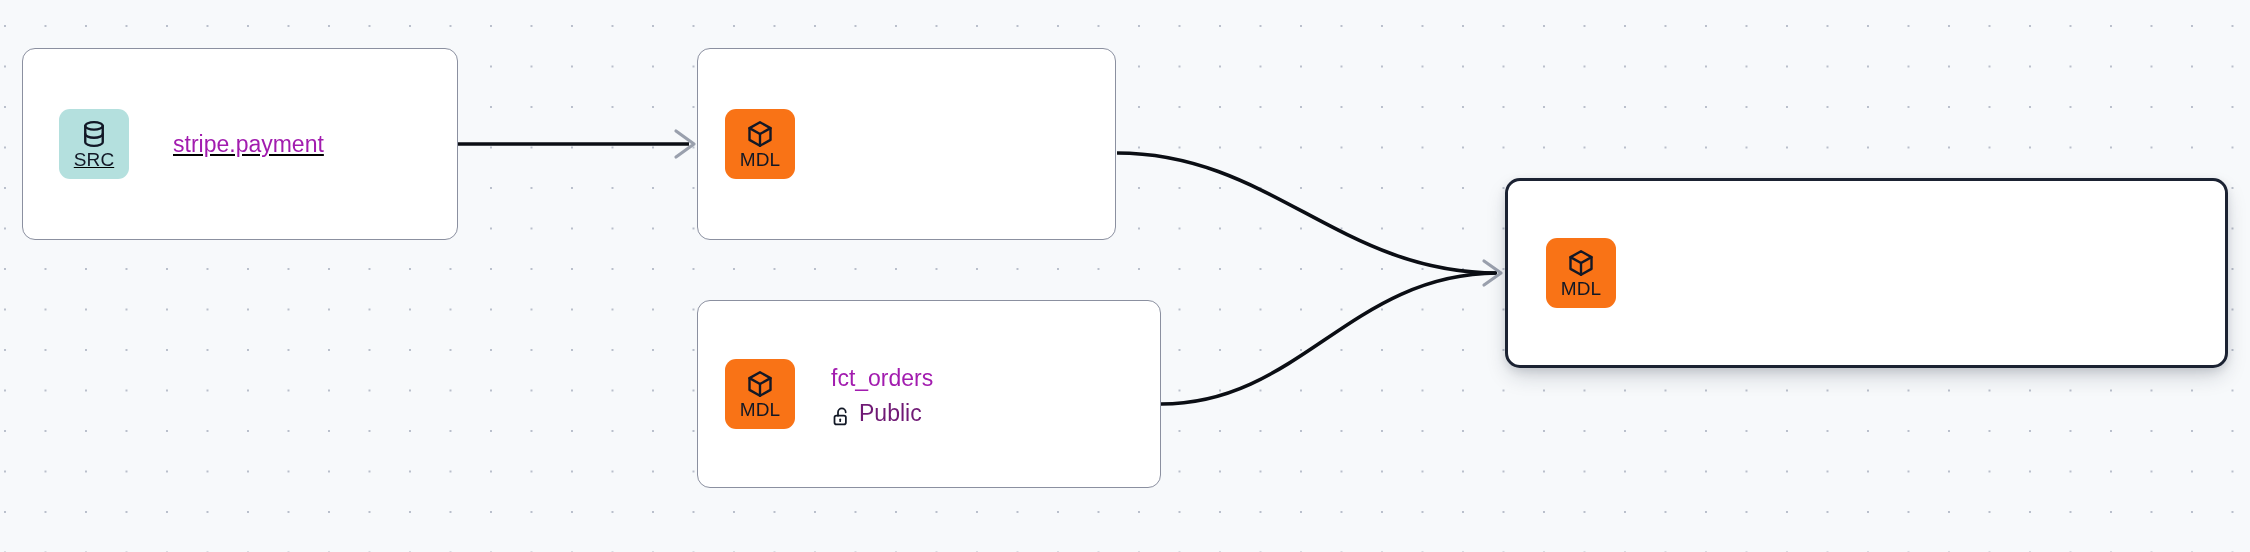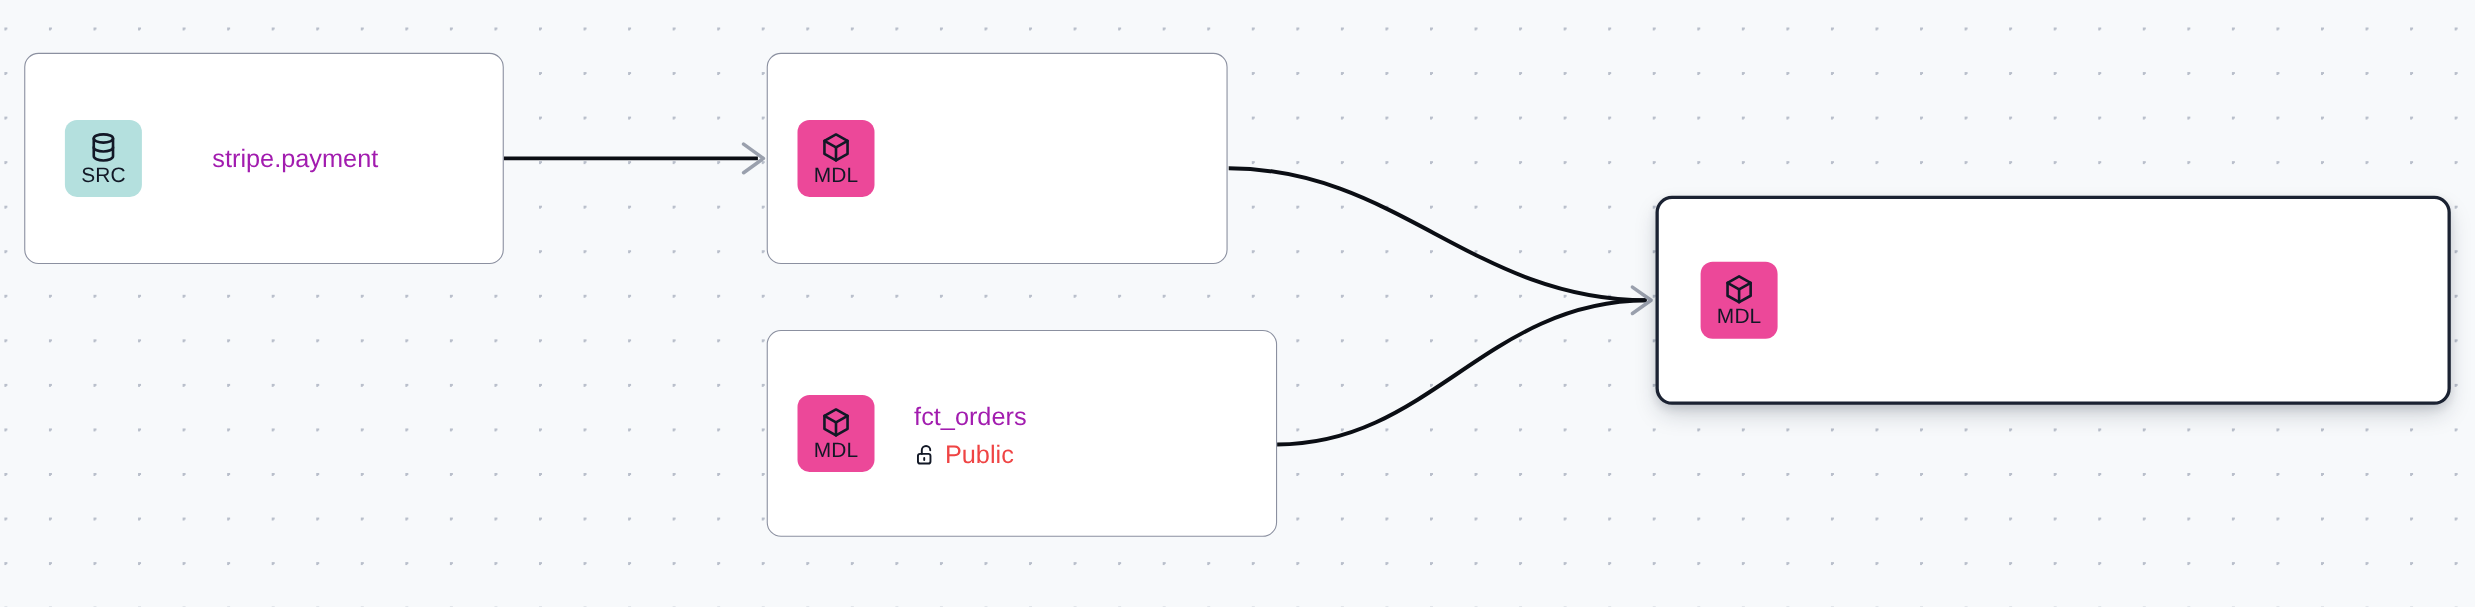--- a/index.html
+++ b/index.html
@@ -51,21 +51,21 @@
     width: 70px;
     height: 70px;
     border-radius: 11px;
     display: flex;
     flex-direction: column;
     align-items: center;
     justify-content: center;
     gap: 1px;
   }
   .badge.src { background: #b4e0de; }
-  .badge.mdl { background: #ec4899; }
+  .badge.mdl { background: #f97316; }
   .badge svg { display: block; }
   .badge-text {
     font-size: 19px;
     line-height: 19px;
     color: #121826;
     letter-spacing: 0.1px;
     font-weight: 400;
   }
 
   .node-body {
@@ -76,32 +76,32 @@
   }
   .node-title {
     font-size: 23px;
     line-height: 34px;
     color: #a21caf;
     white-space: nowrap;
     font-weight: 400;
   }
   .node-sub {
     display: flex;
-    align-items: center;
+    align-items: flex-end;
     gap: 7px;
     font-size: 23px;
     line-height: 28px;
-    color: #ef4444;
+    color: #701a75;
     margin-top: 4px;
     white-space: nowrap;
   }
   .node-sub svg { display: block; flex: 0 0 auto; }
 
   
-  #node-source-stripe-payment { left: 22px;  top: 48px;  width: 436px; height: 192px; padding-left: 36px; gap: 64px; }
+  #node-source-stripe-payment { left: 22px;  top: 48px;  width: 436px; height: 192px; padding-left: 36px; gap: 44px; text-decoration: underline; }
   #node-model-stg-payments    { left: 697px; top: 48px;  width: 419px; height: 192px; padding-left: 27px; gap: 36px; }
   #node-model-fct-orders      { left: 697px; top: 300px; width: 464px; height: 188px; padding-left: 27px; gap: 36px; }
   #node-model-agg-customer-payment-journey { left: 1505px; top: 178px; width: 723px; height: 190px; padding-left: 38px; gap: 50px; }
 </style>
 </head>
 <body>
 
 <div id="canvas">
 
   <svg id="edge-layer" viewBox="0 0 2250 552" width="2250" height="552" xmlns="http://www.w3.org/2000/svg">

